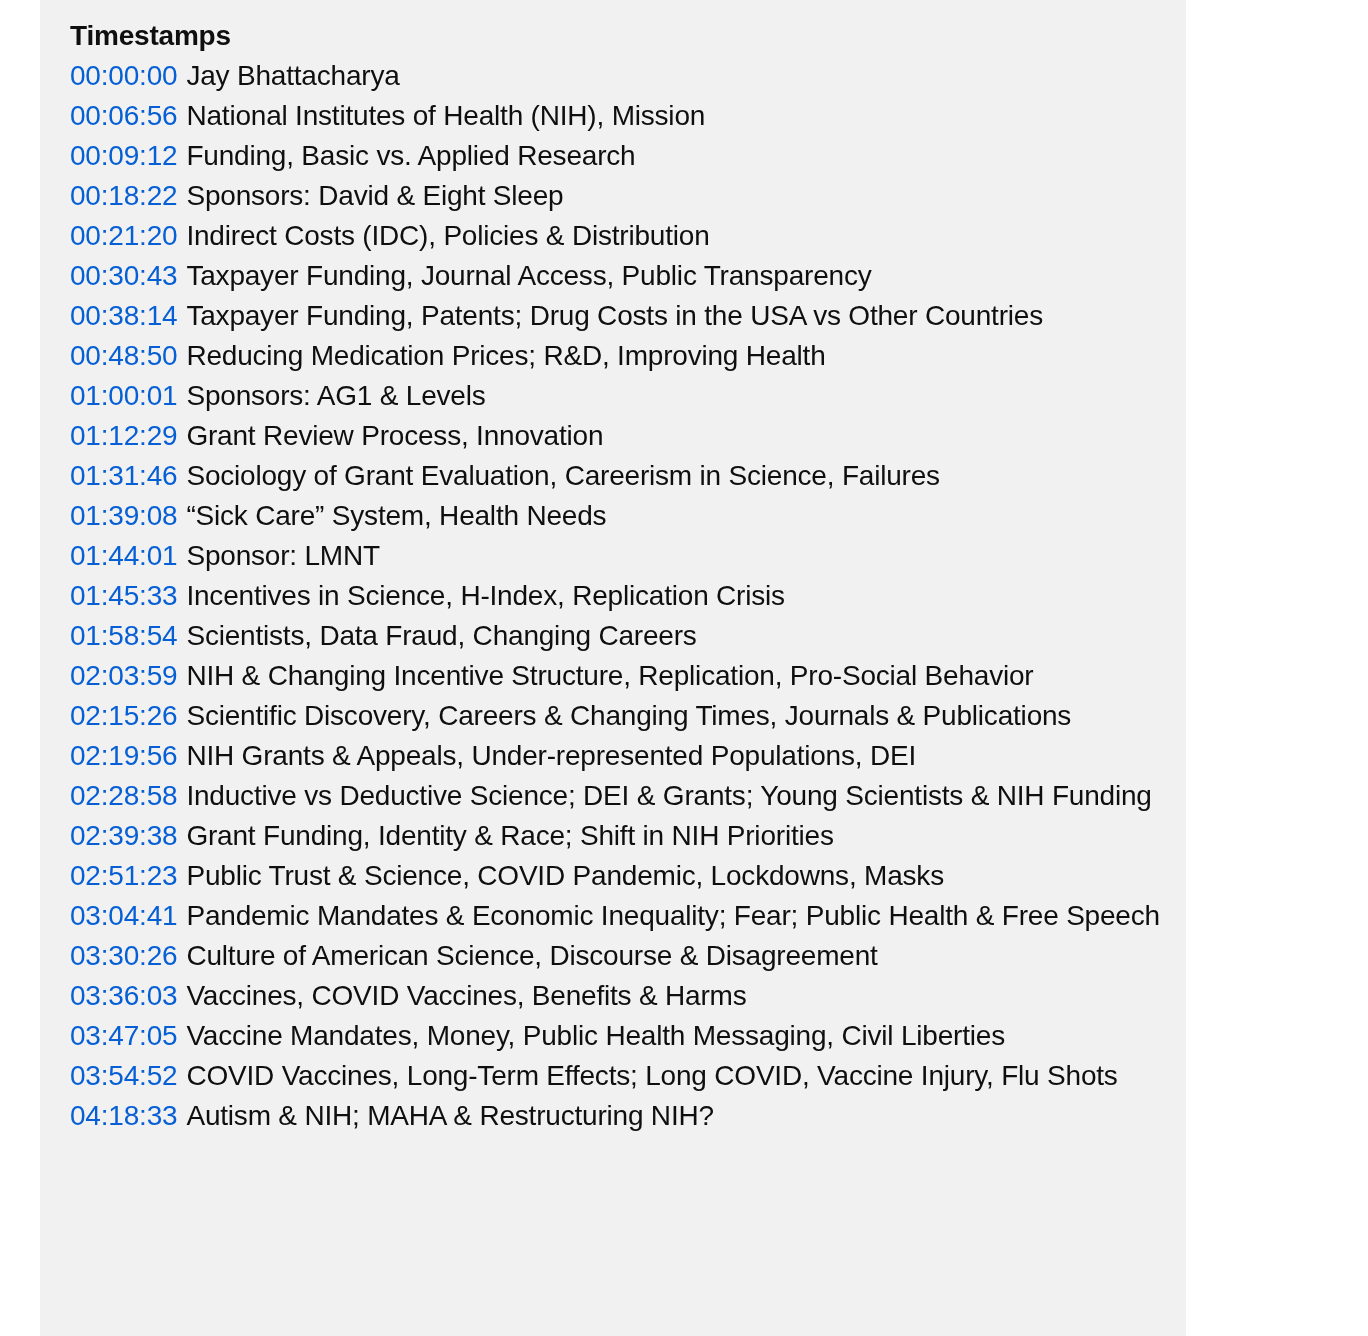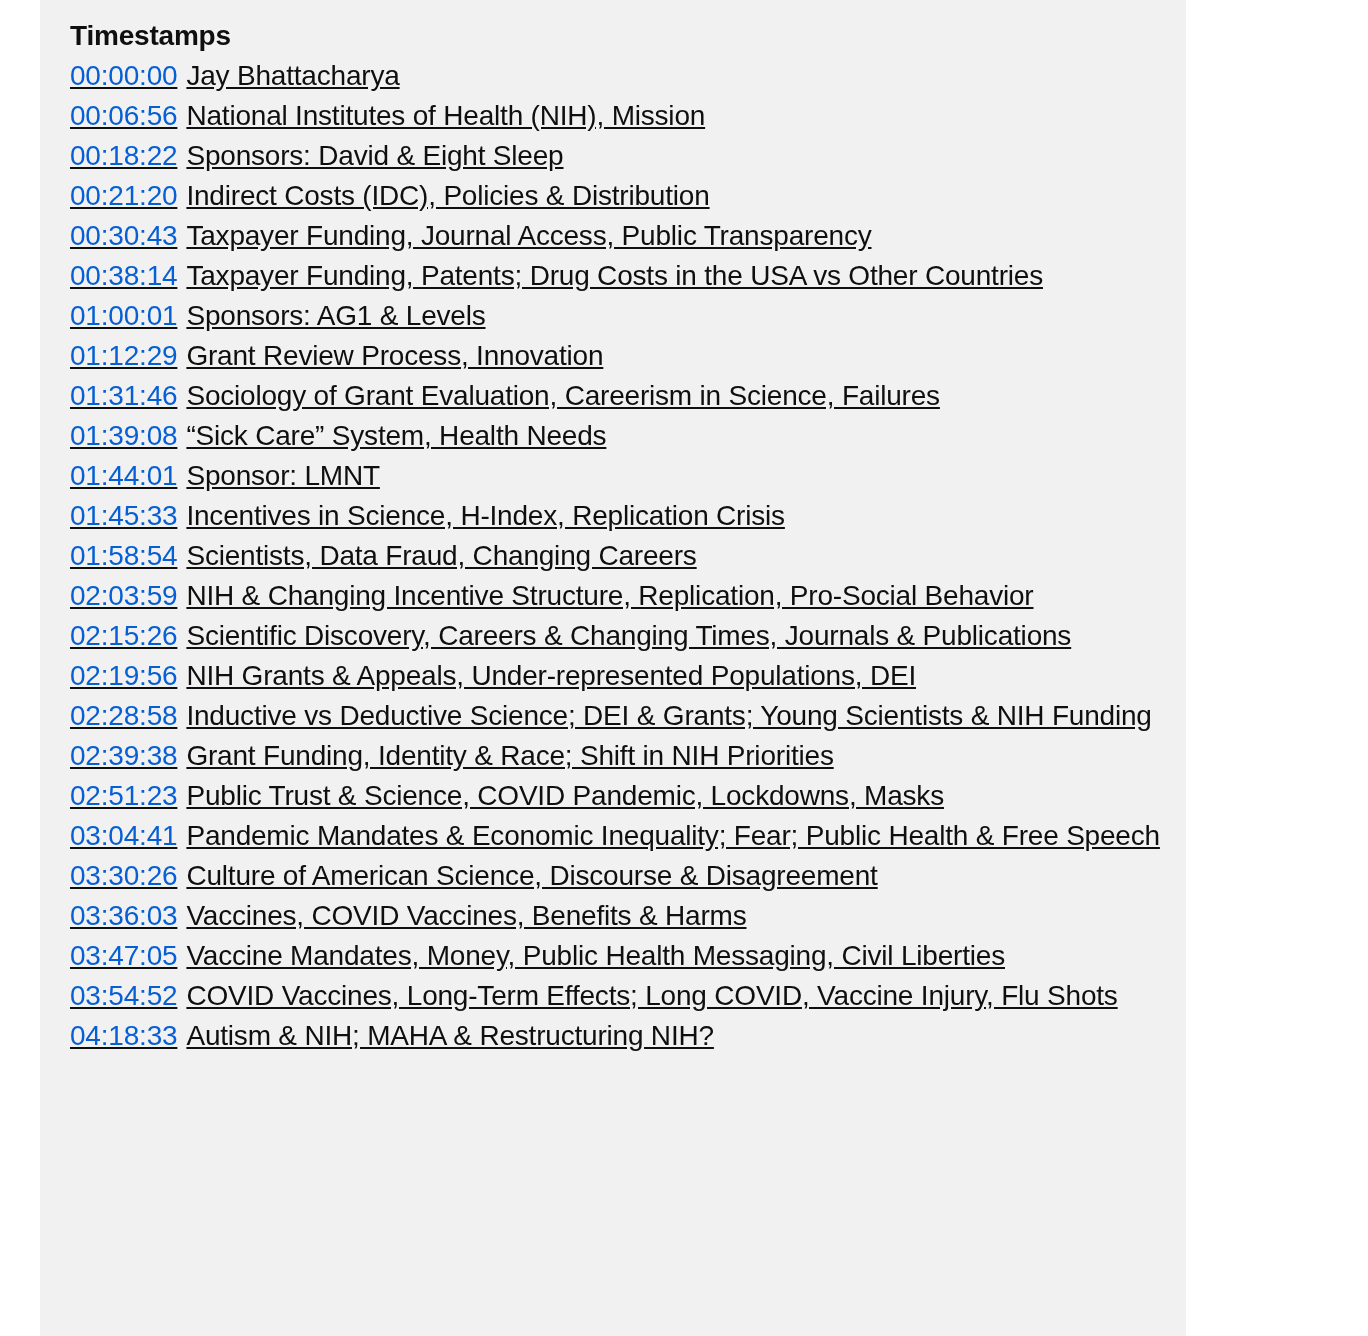--- a/index.html
+++ b/index.html
@@ -32,21 +32,20 @@
     font-weight: 700;
     color: var(--text-color);
     letter-spacing: -0.2px;
   }
   .row {
     font-size: 28px;
     line-height: 40px;
     color: var(--text-color);
     letter-spacing: -0.2px;
     white-space: nowrap;
-    text-decoration: underline;
   }
   .ts {
     color: var(--link-color);
     text-decoration: none;
     cursor: pointer;
     margin-right: 9px;
   }
   .title {
     color: var(--text-color);
   }
@@ -55,29 +54,31 @@
 <body>
 
 <div class="page">
   <div class="description-panel">
     <div class="heading">Timestamps</div>
     <div>
   <div class="row"><a class="ts">00:00:00</a><span class="title">Jay Bhattacharya</span></div>
 
   <div class="row"><a class="ts">00:06:56</a><span class="title">National Institutes of Health (NIH), Mission</span></div>
 
+  <div class="row"><a class="ts">00:09:12</a><span class="title">Funding, Basic vs. Applied Research</span></div>
 
   <div class="row"><a class="ts">00:18:22</a><span class="title">Sponsors: David &amp; Eight Sleep</span></div>
 
   <div class="row"><a class="ts">00:21:20</a><span class="title">Indirect Costs (IDC), Policies &amp; Distribution</span></div>
 
   <div class="row"><a class="ts">00:30:43</a><span class="title">Taxpayer Funding, Journal Access, Public Transparency</span></div>
 
   <div class="row"><a class="ts">00:38:14</a><span class="title">Taxpayer Funding, Patents; Drug Costs in the USA vs Other Countries</span></div>
 
+  <div class="row"><a class="ts">00:48:50</a><span class="title">Reducing Medication Prices; R&amp;D, Improving Health</span></div>
 
   <div class="row"><a class="ts">01:00:01</a><span class="title">Sponsors: AG1 &amp; Levels</span></div>
 
 
   <div class="row"><a class="ts">01:12:29</a><span class="title">Grant Review Process, Innovation</span></div>
 
 
   <div class="row"><a class="ts">01:31:46</a><span class="title">Sociology of Grant Evaluation, Careerism in Science, Failures</span></div>
 
   <div class="row"><a class="ts">01:39:08</a><span class="title">“Sick Care” System, Health Needs</span></div>

